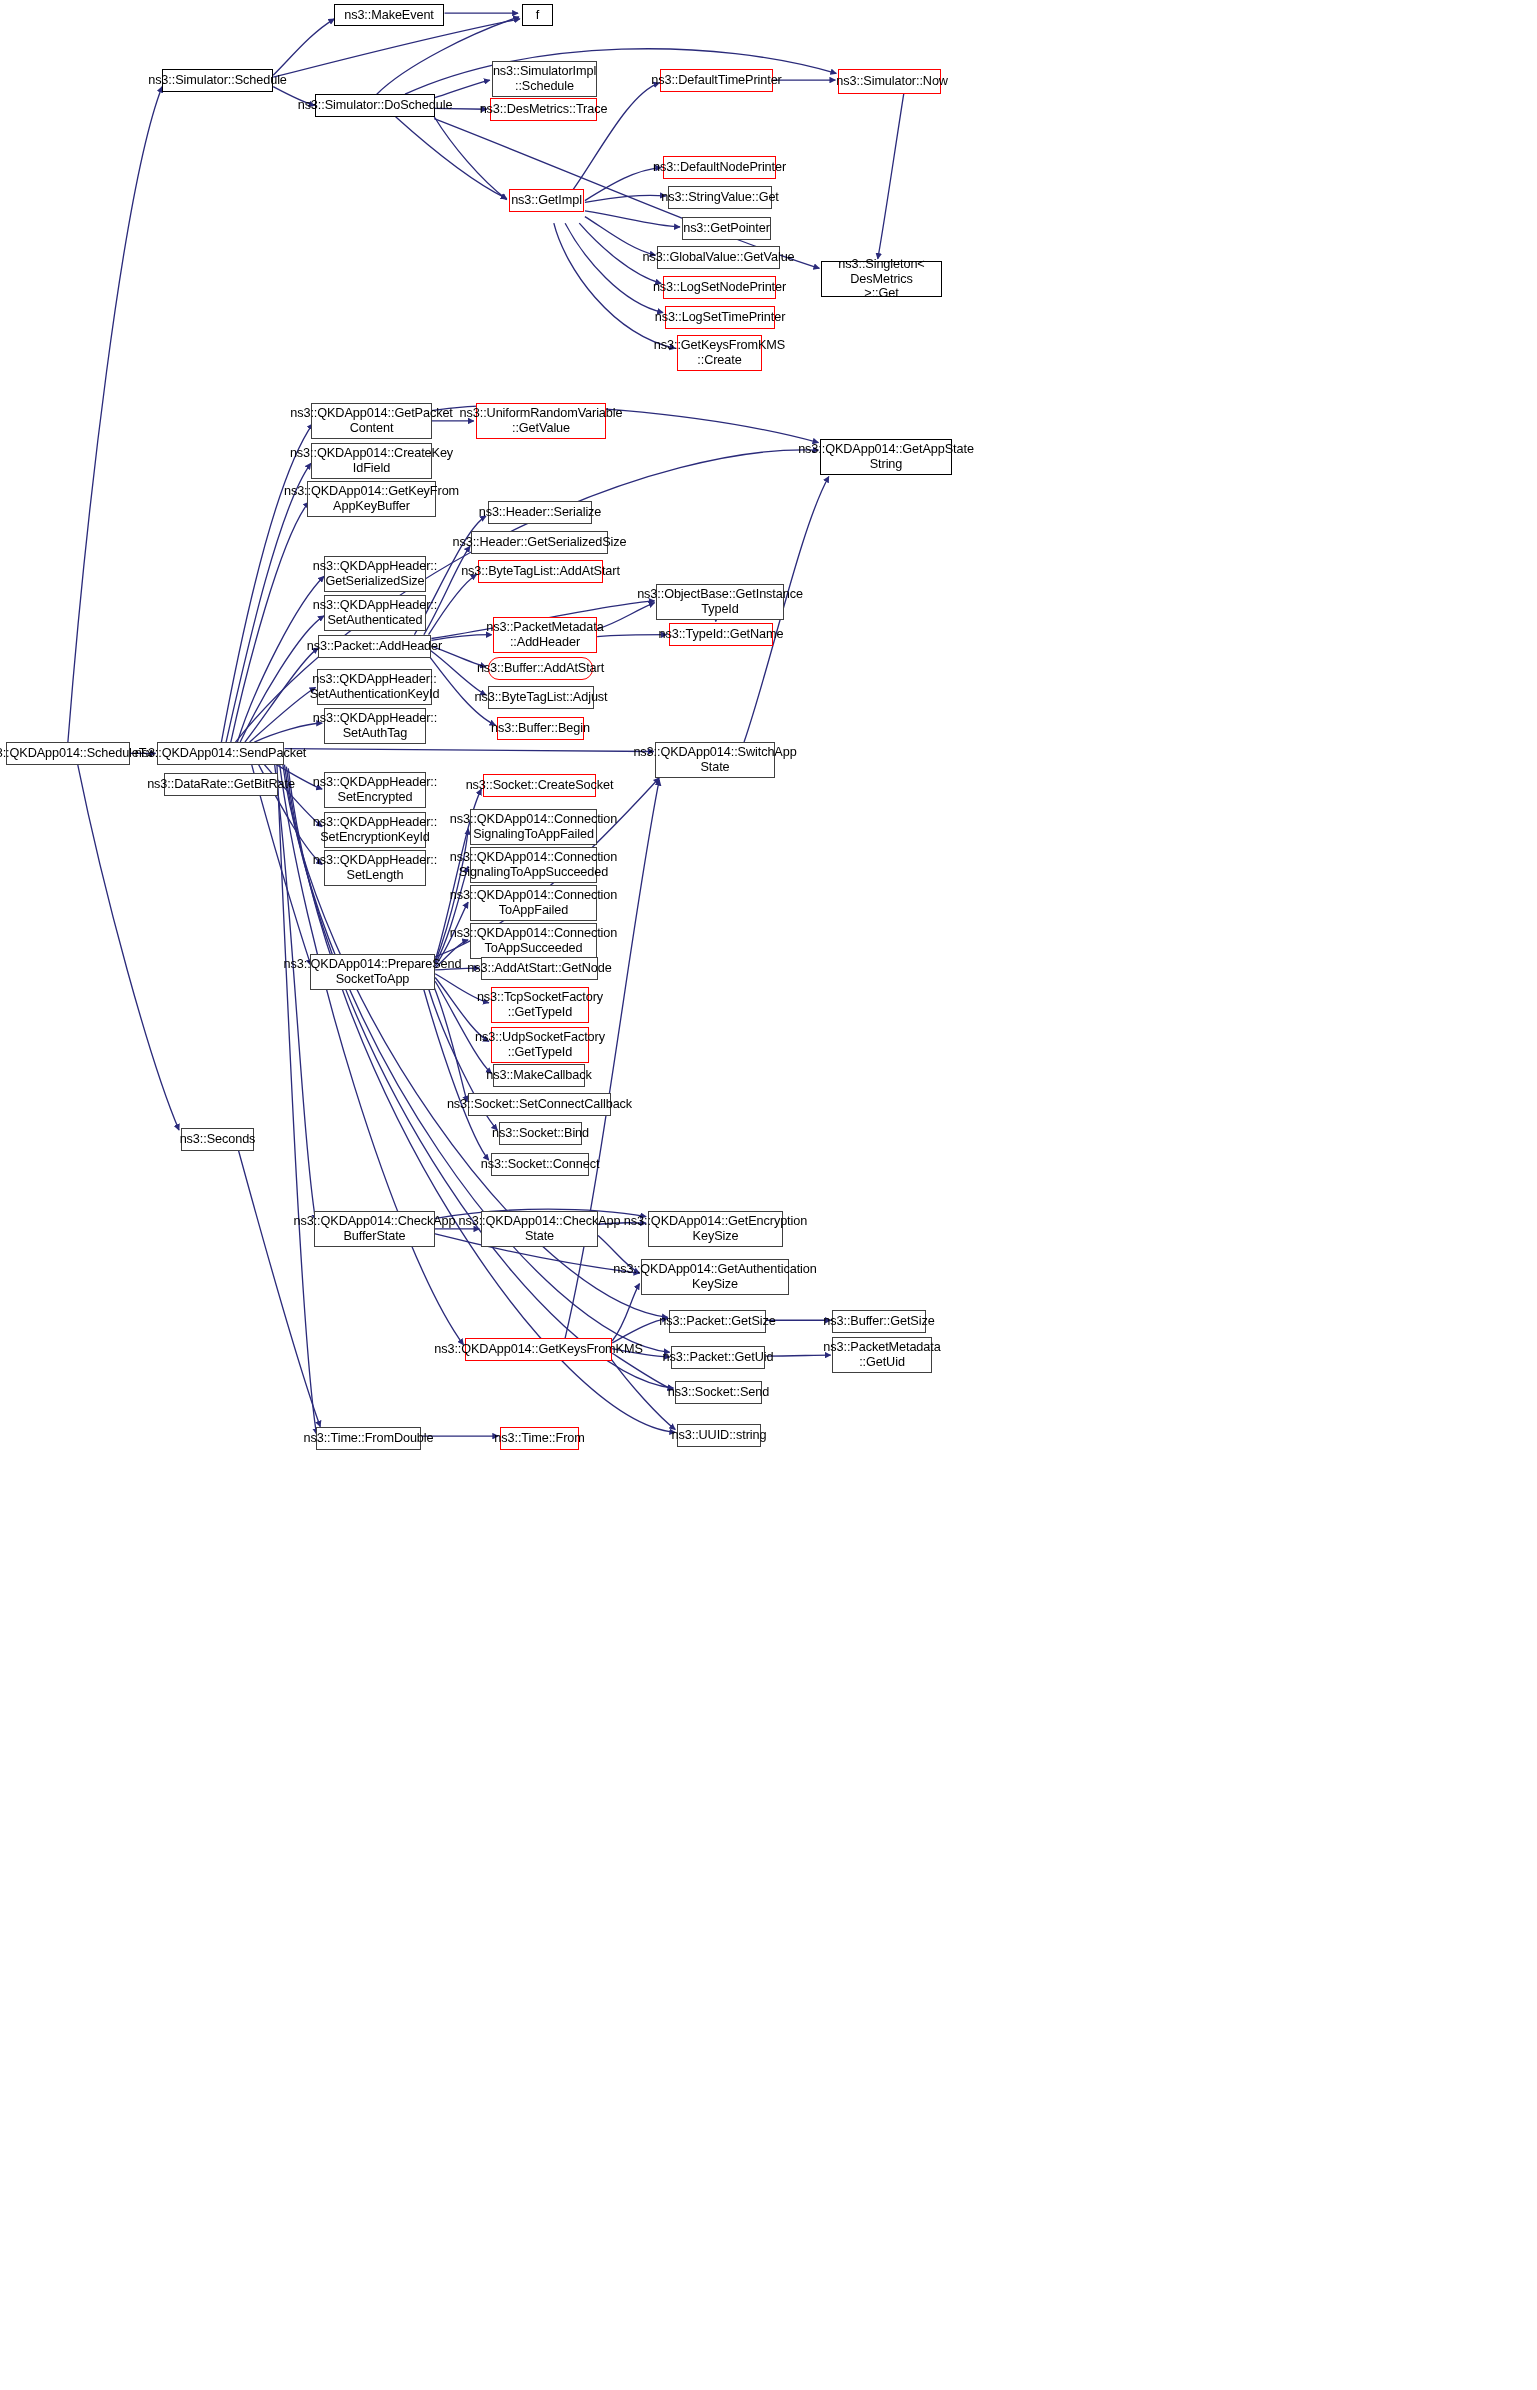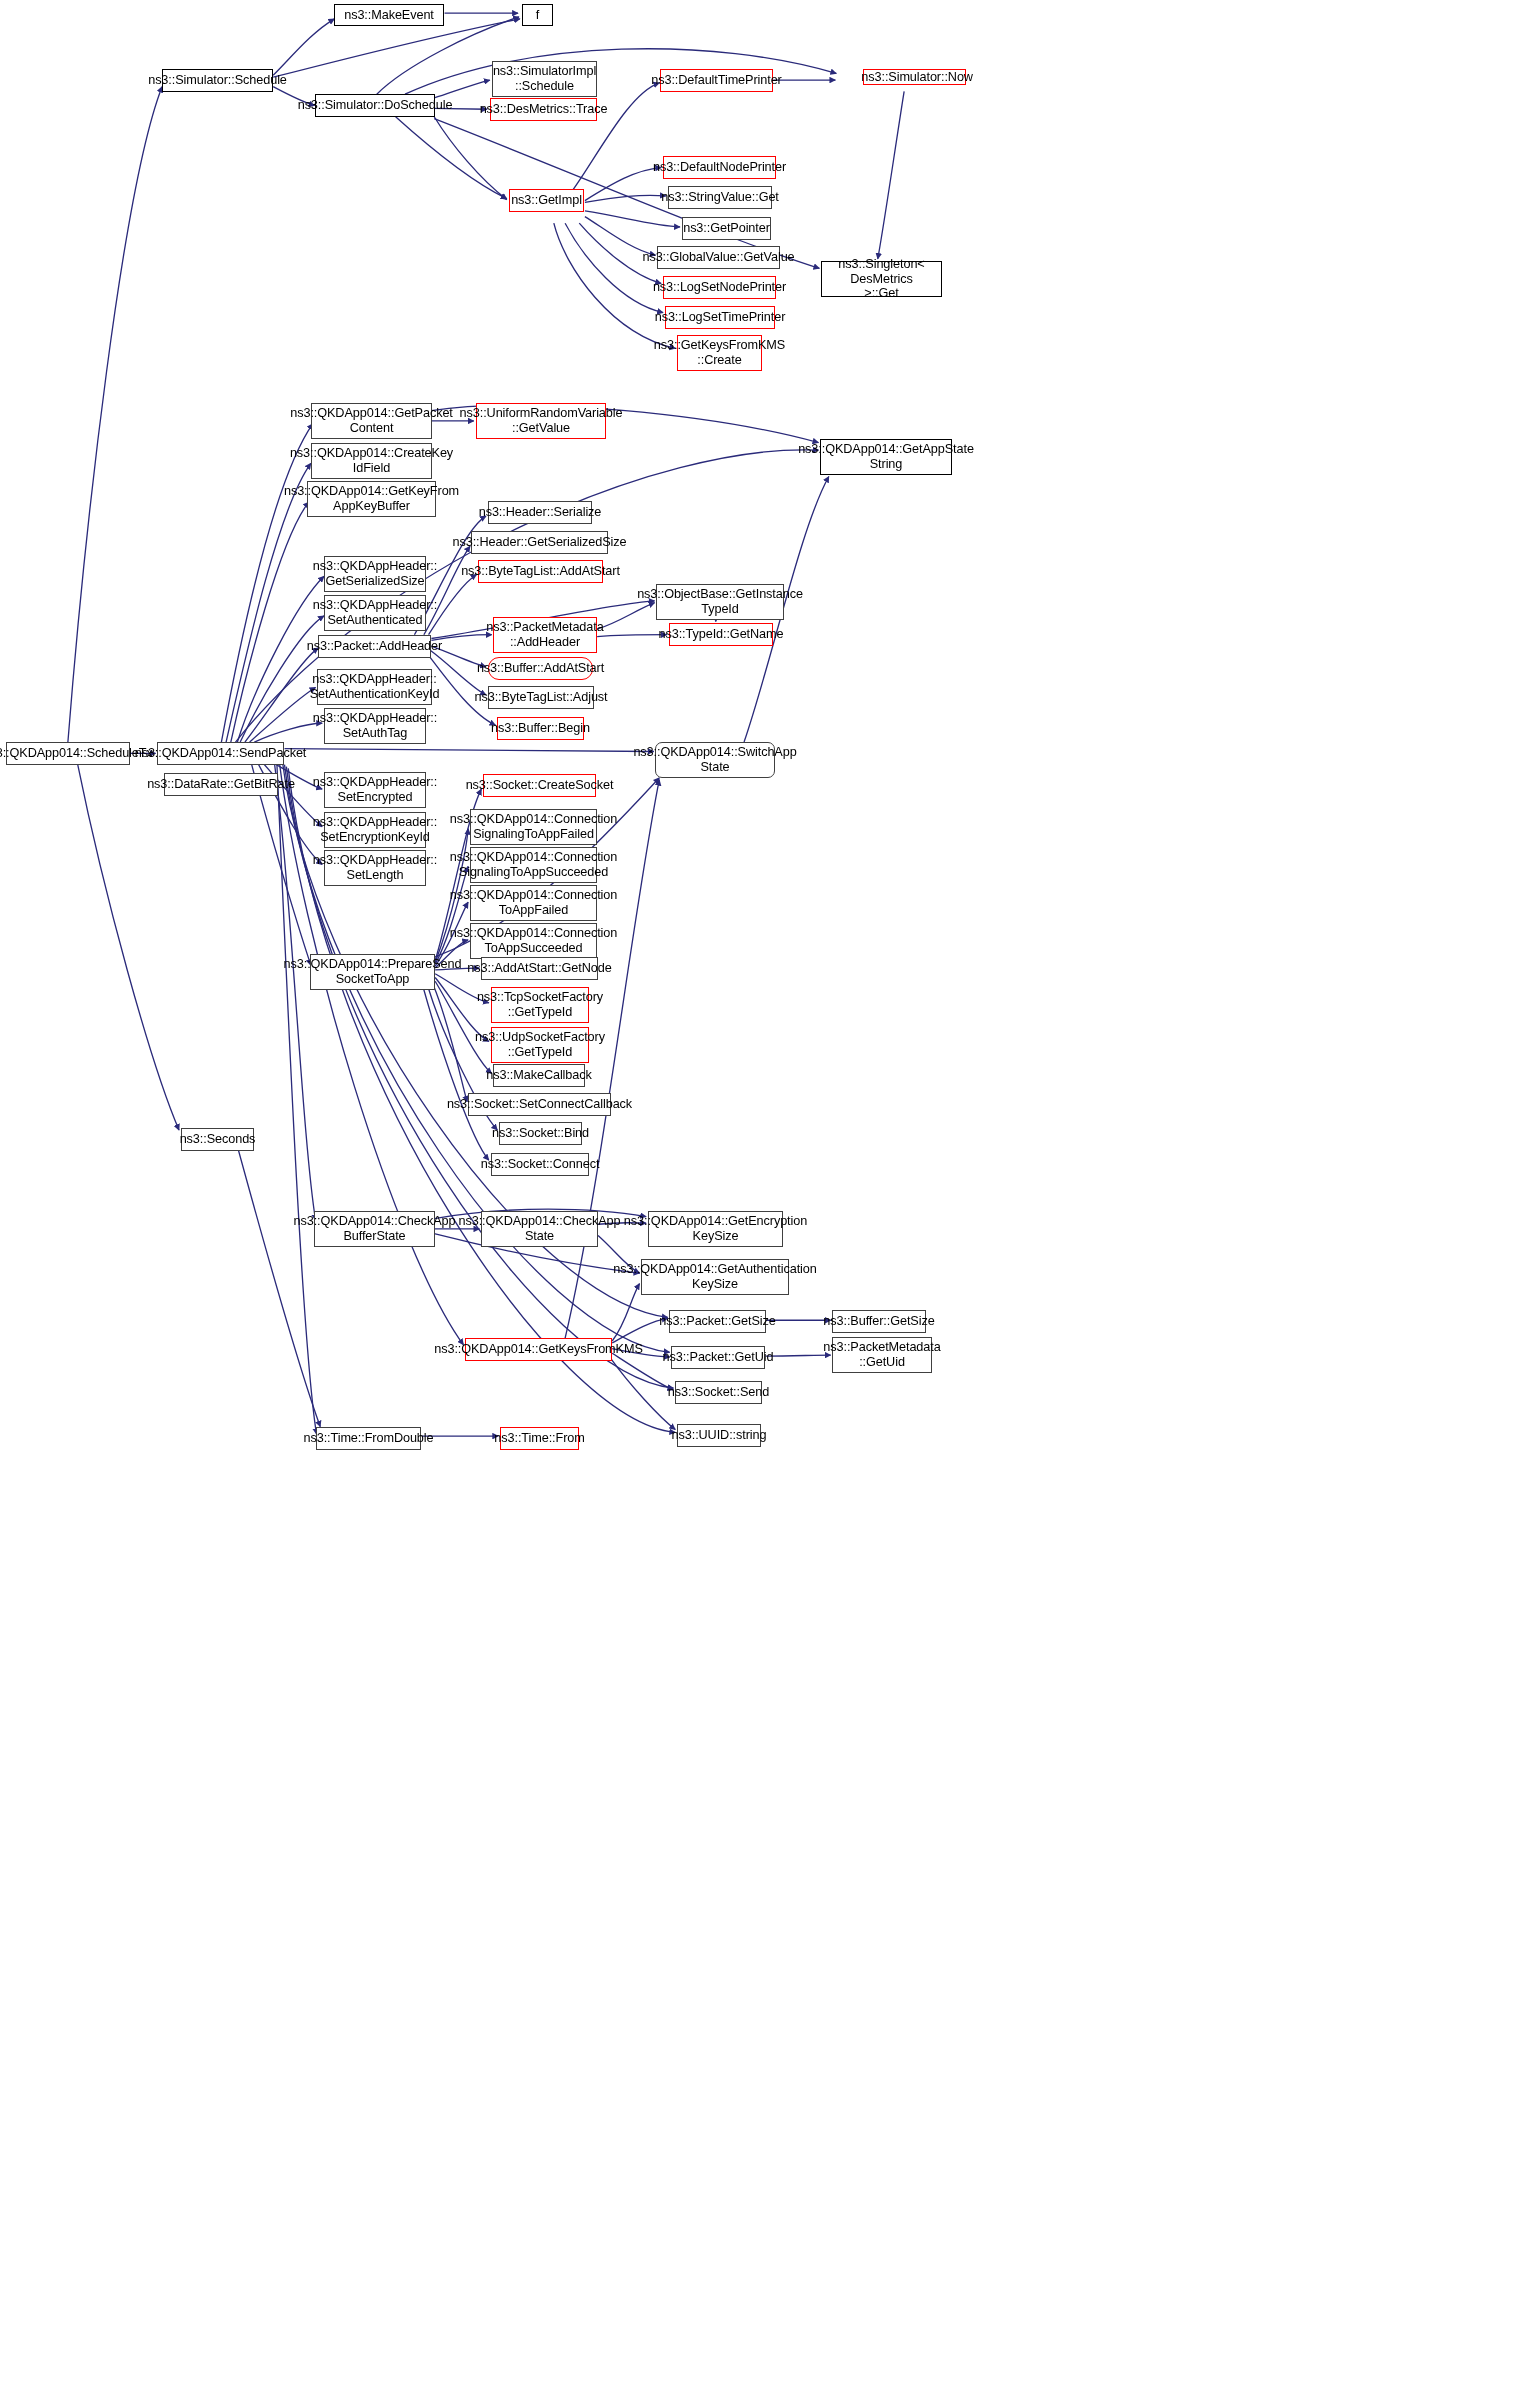--- a/index.html
+++ b/index.html
@@ -141,21 +141,21 @@
   </svg>
   <div id="node-layer">
       <div class="node black" style="left: 334px; top: 3.8px; width: 110px; height: 22.6px;">ns3::MakeEvent</div>
       <div class="node black" style="left: 522px; top: 3.8px; width: 31px; height: 22.6px;">f</div>
       <div class="node black" style="left: 162px; top: 69px; width: 111px; height: 22.6px;">ns3::Simulator::Schedule</div>
       <div class="node black" style="left: 315px; top: 94px; width: 120px; height: 22.6px;">ns3::Simulator::DoSchedule</div>
       <div class="node grey" style="left: 492px; top: 61px; width: 105px; height: 36px;">ns3::SimulatorImpl
 ::Schedule</div>
       <div class="node red" style="left: 490px; top: 98px; width: 107px; height: 22.6px;">ns3::DesMetrics::Trace</div>
       <div class="node red" style="left: 660px; top: 69px; width: 113px; height: 22.6px;">ns3::DefaultTimePrinter</div>
-      <div class="node red" style="left: 863px; top: 69px; width: 103px; height: 16px; padding-left: 9px;">ns3::Simulator::Now</div>
+      <div class="node red" style="left: 838px; top: 69px; width: 103px; height: 25px; padding-left: 9px;">ns3::Simulator::Now</div>
       <div class="node red" style="left: 509px; top: 189px; width: 75px; height: 22.6px;">ns3::GetImpl</div>
       <div class="node red" style="left: 663px; top: 156px; width: 113px; height: 22.6px;">ns3::DefaultNodePrinter</div>
       <div class="node grey" style="left: 668px; top: 186px; width: 104px; height: 22.6px;">ns3::StringValue::Get</div>
       <div class="node grey" style="left: 682px; top: 217px; width: 89px; height: 22.6px;">ns3::GetPointer</div>
       <div class="node grey" style="left: 657px; top: 246px; width: 123px; height: 22.6px;">ns3::GlobalValue::GetValue</div>
       <div class="node red" style="left: 663px; top: 276px; width: 113px; height: 22.6px;">ns3::LogSetNodePrinter</div>
       <div class="node red" style="left: 665px; top: 306px; width: 110px; height: 22.6px;">ns3::LogSetTimePrinter</div>
       <div class="node red" style="left: 677px; top: 335px; width: 85px; height: 36px;">ns3::GetKeysFromKMS
 ::Create</div>
       <div class="node black" style="left: 821px; top: 261px; width: 121px; height: 36px;">ns3::Singleton&lt; DesMetrics
@@ -185,21 +185,21 @@
       <div class="node red" style="left: 497px; top: 717px; width: 87px; height: 22.6px;">ns3::Buffer::Begin</div>
       <div class="node grey" style="left: 656px; top: 584px; width: 128px; height: 36px;">ns3::ObjectBase::GetInstance
 TypeId</div>
       <div class="node red" style="left: 669px; top: 623px; width: 104px; height: 22.6px;">ns3::TypeId::GetName</div>
       <div class="node grey" style="left: 317px; top: 669px; width: 115px; height: 36px;">ns3::QKDAppHeader::
 SetAuthenticationKeyId</div>
       <div class="node grey" style="left: 324px; top: 708px; width: 102px; height: 36px;">ns3::QKDAppHeader::
 SetAuthTag</div>
       <div class="node grey" style="left: 5.6px; top: 742px; width: 124px; height: 22.6px;">ns3::QKDApp014::ScheduleTx</div>
       <div class="node grey" style="left: 157px; top: 742px; width: 127px; height: 22.6px;">ns3::QKDApp014::SendPacket</div>
-      <div class="node grey" style="left: 655px; top: 742px; width: 120px; height: 36px; border-radius: 7px;">ns3::QKDApp014::SwitchApp
+      <div class="node grey" style="left: 655px; top: 742px; width: 120px; height: 36px;">ns3::QKDApp014::SwitchApp
 State</div>
       <div class="node grey" style="left: 164px; top: 773px; width: 114px; height: 22.6px;">ns3::DataRate::GetBitRate</div>
       <div class="node grey" style="left: 324px; top: 772px; width: 102px; height: 36px;">ns3::QKDAppHeader::
 SetEncrypted</div>
       <div class="node red" style="left: 483px; top: 774px; width: 113px; height: 22.6px;">ns3::Socket::CreateSocket</div>
       <div class="node grey" style="left: 470px; top: 809px; width: 127px; height: 36px;">ns3::QKDApp014::Connection
 SignalingToAppFailed</div>
       <div class="node grey" style="left: 324px; top: 812px; width: 102px; height: 36px;">ns3::QKDAppHeader::
 SetEncryptionKeyId</div>
       <div class="node grey" style="left: 470px; top: 847px; width: 127px; height: 36px;">ns3::QKDApp014::Connection

